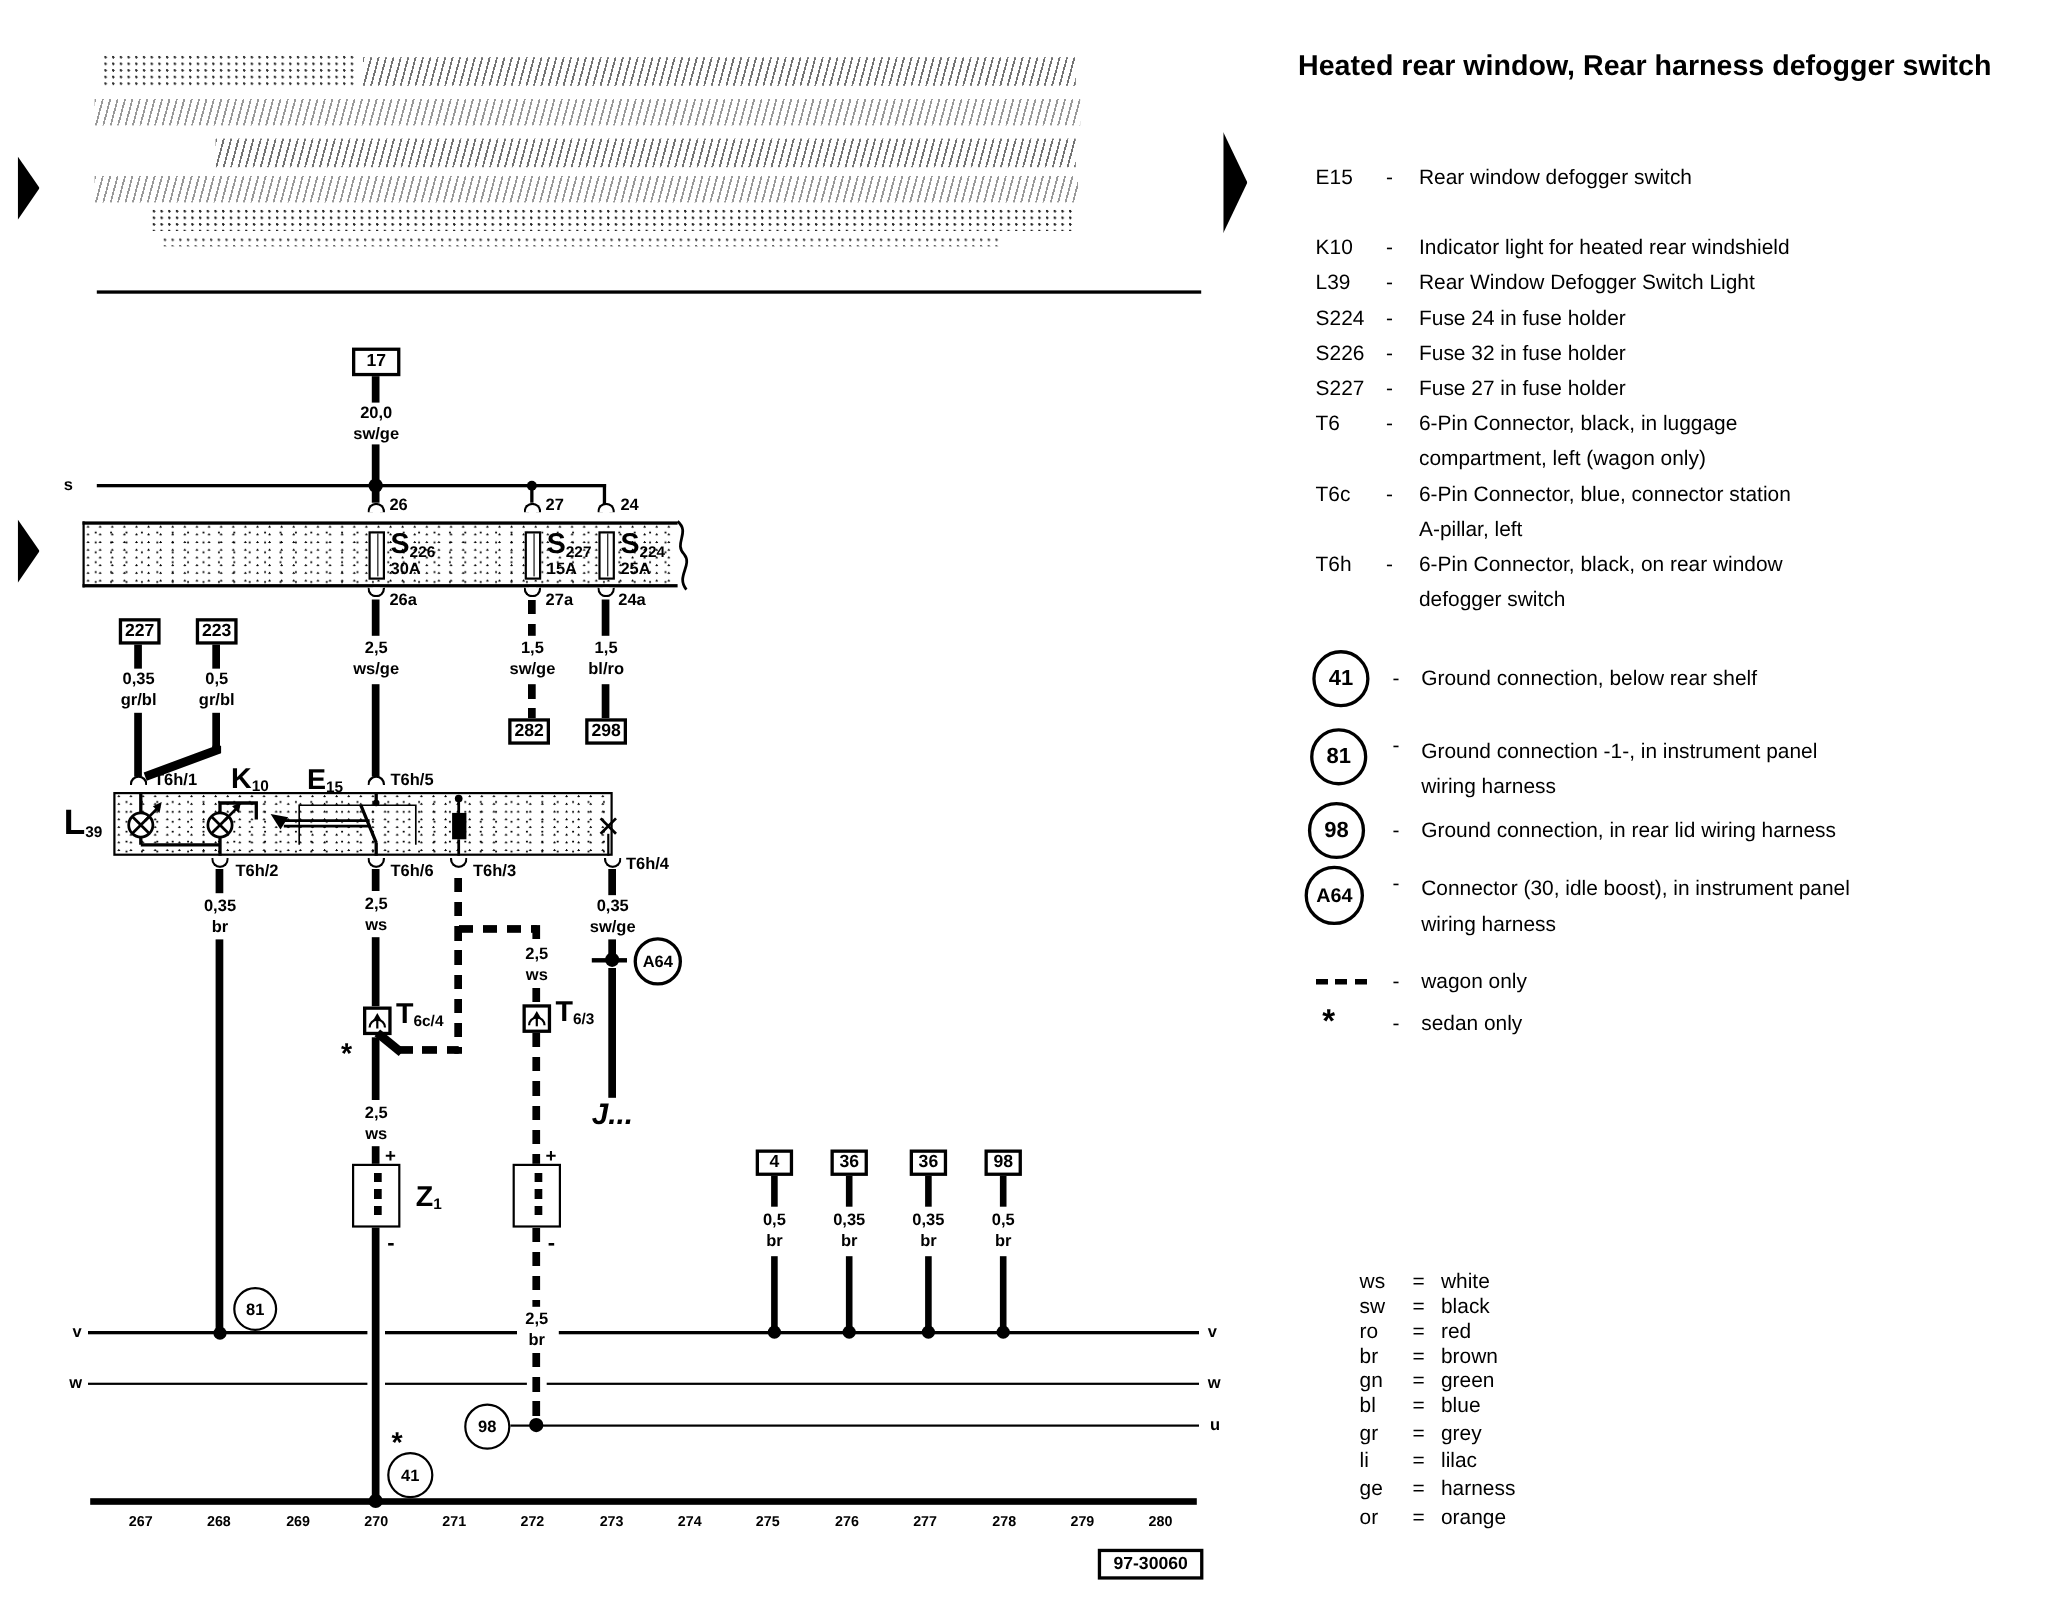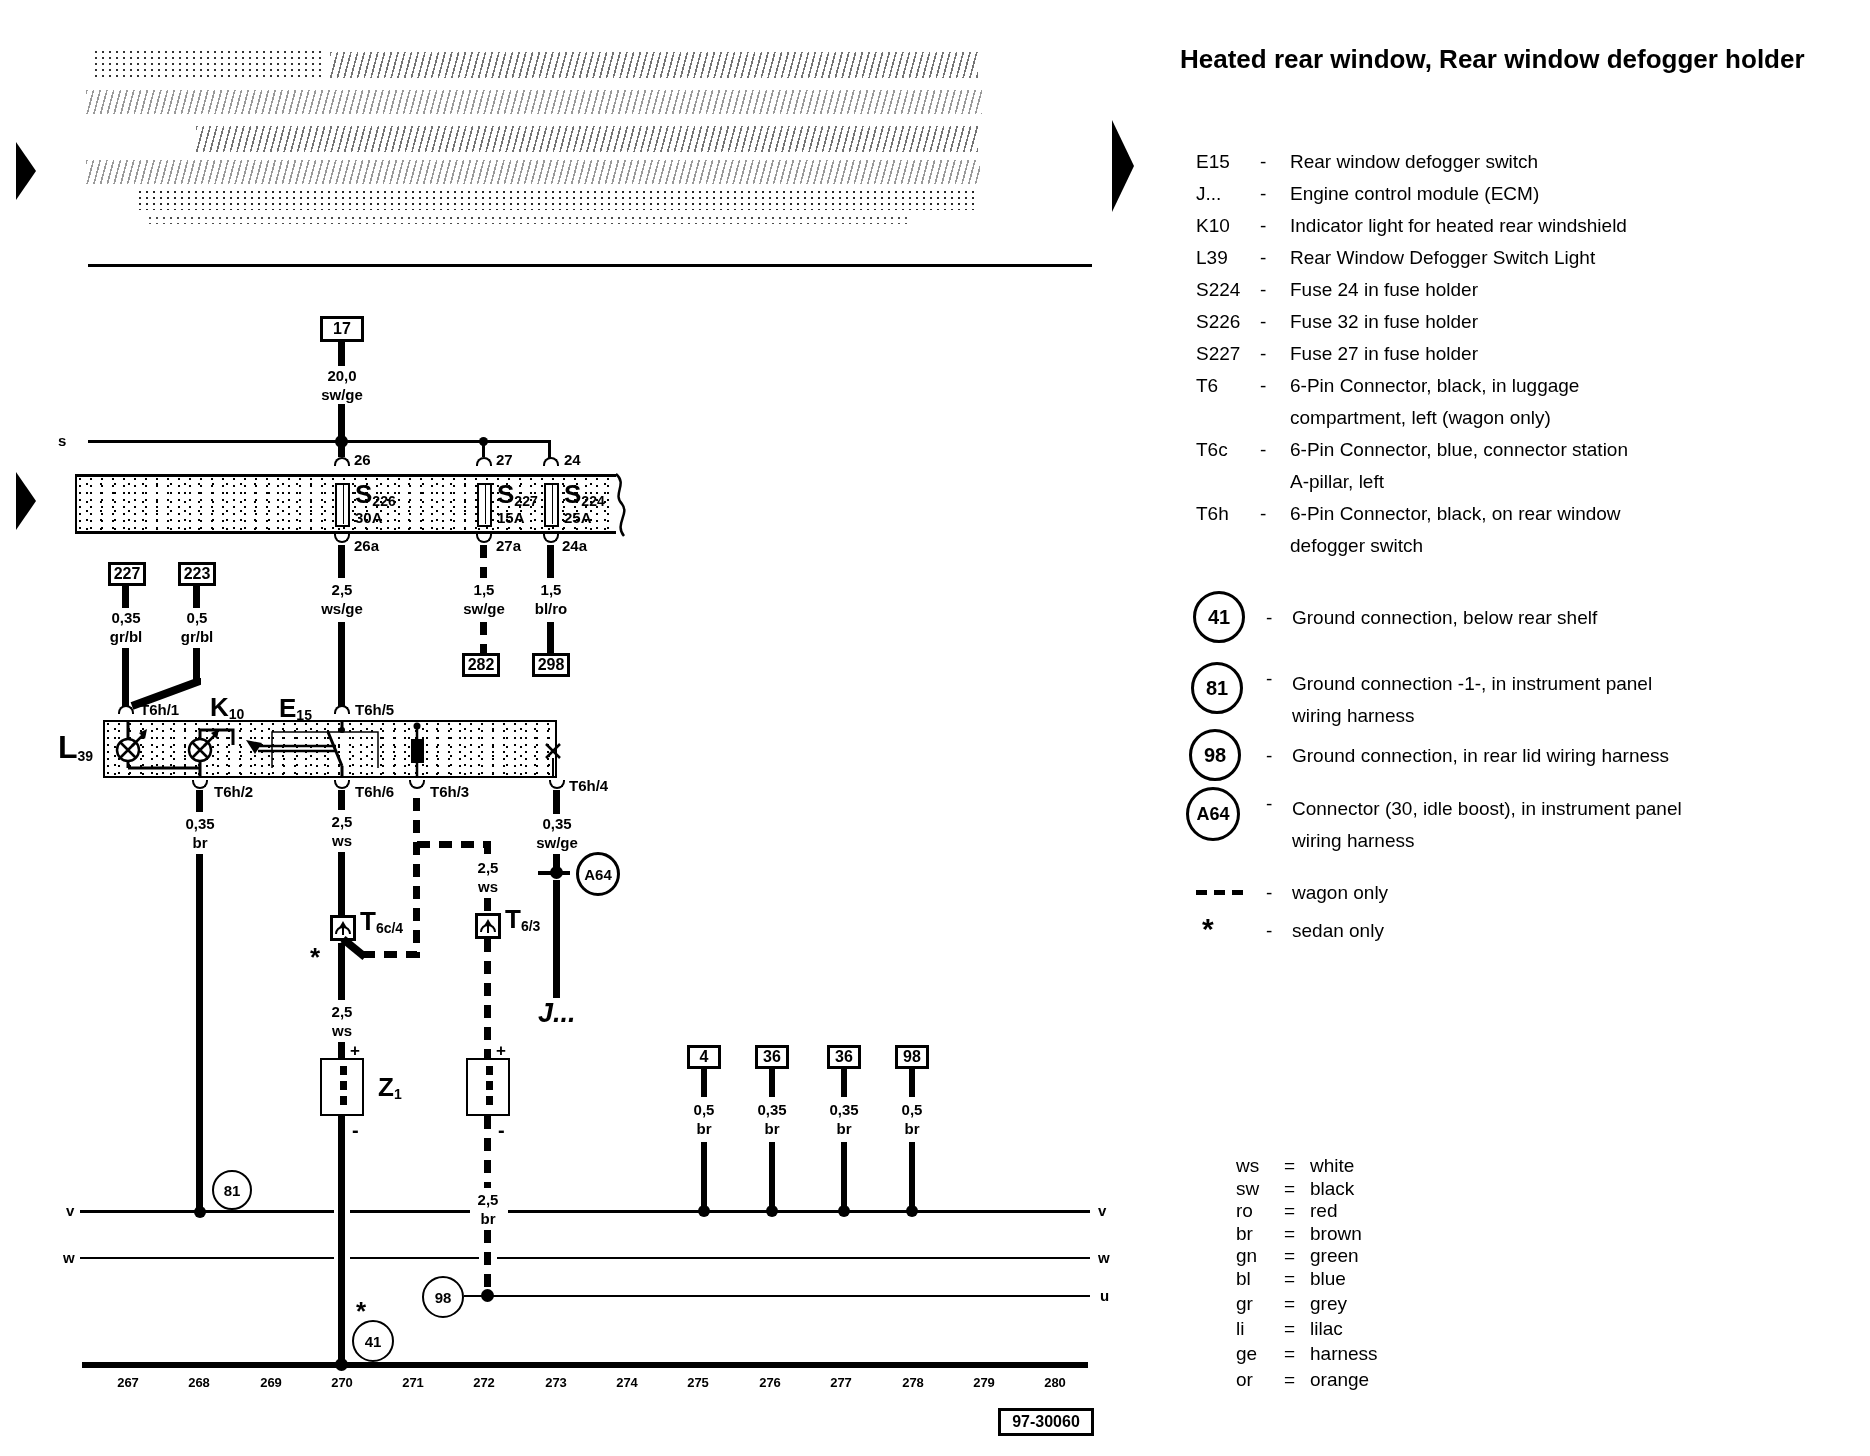--- a/index.html
+++ b/index.html
@@ -399,27 +399,24 @@
   <div class="track" style="left:698px;top:1376px">275</div>
   <div class="track" style="left:770px;top:1376px">276</div>
   <div class="track" style="left:841px;top:1376px">277</div>
   <div class="track" style="left:913px;top:1376px">278</div>
   <div class="track" style="left:984px;top:1376px">279</div>
   <div class="track" style="left:1055px;top:1376px">280</div>
   <div class="cbox" style="left:998px;top:1408px;width:96px;height:28px">
     <span>97-30060</span>
   </div>
 
-  <div class="d" style="left:1180px;top:44px;font-size:26px;font-weight:bold;white-space:nowrap">Heated rear window, Rear window defogger holder</div>
+  <div class="d" style="left:1180px;top:44px;font-size:26px;font-weight:bold;white-space:nowrap">Heated rear window, Rear harness defogger switch</div>
 
   <div class="lrow" style="top:146px">
     <span class="lcode">E15</span><span class="ldash">-</span><span class="ltext">Rear window defogger switch</span>
-  </div>
-  <div class="lrow" style="top:178px">
-    <span class="lcode">J...</span><span class="ldash">-</span><span class="ltext">Engine control module (ECM)</span>
   </div>
   <div class="lrow" style="top:210px">
     <span class="lcode">K10</span><span class="ldash">-</span><span class="ltext">Indicator light for heated rear windshield</span>
   </div>
   <div class="lrow" style="top:242px">
     <span class="lcode">L39</span><span class="ldash">-</span><span class="ltext">Rear Window Defogger Switch Light</span>
   </div>
   <div class="lrow" style="top:274px">
     <span class="lcode">S224</span><span class="ldash">-</span><span class="ltext">Fuse 24 in fuse holder</span>
   </div>

